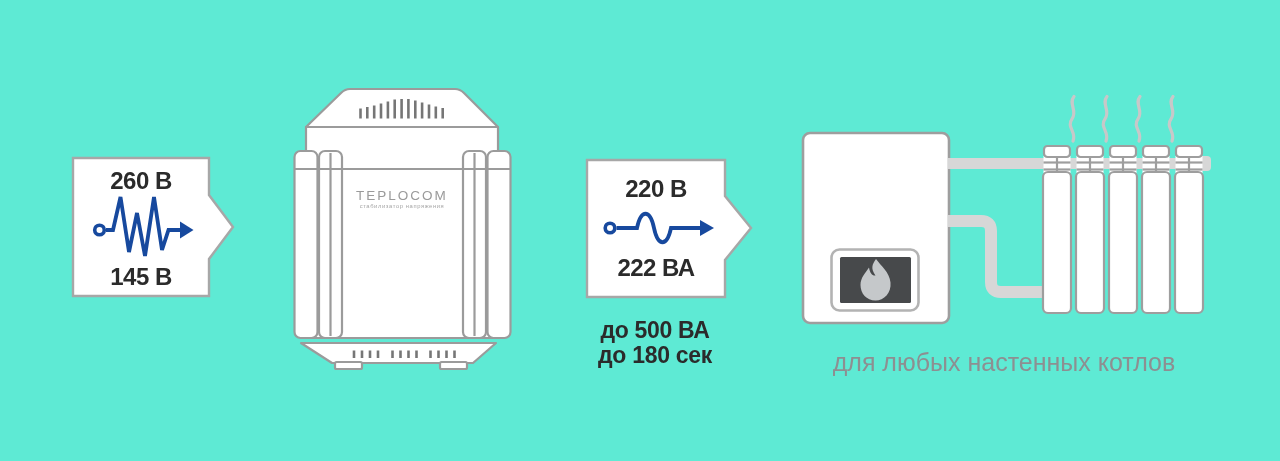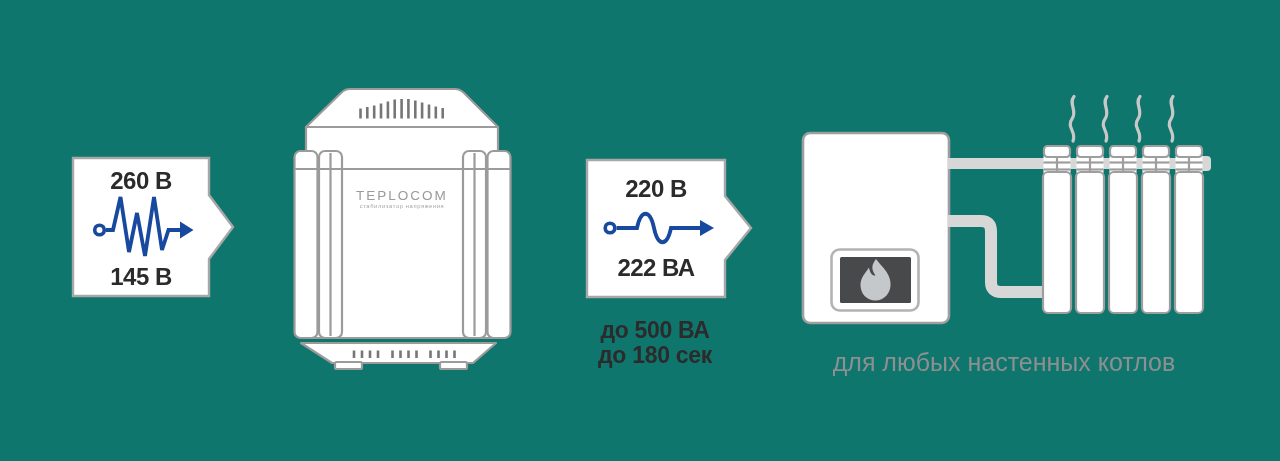--- a/index.html
+++ b/index.html
@@ -10,21 +10,21 @@
     --pipe:#d7d7d7;
     --steam:#c8c8c8;
     --window-dark:#47494b;
     --flame:#c5c8ca;
     --brand-gray:#9a9a9a;
     --caption-gray:#8d8f91;
     --slot:#767676;
   }
   html,body{margin:0;padding:0;background:#ffffff;}
   .stage{
-    width:1280px;height:461px;background:#0f766e;position:relative;overflow:hidden;
+    width:1280px;height:461px;background:#5eead4;position:relative;overflow:hidden;
     font-family:"Liberation Sans", sans-serif;
   }
   svg{display:block}
   .callout{fill:#ffffff;stroke:var(--box-border);stroke-width:2.4;stroke-linejoin:miter;}
   .num{font-family:"Liberation Sans",sans-serif;font-weight:bold;font-size:24px;fill:var(--text-dark);letter-spacing:-0.5px;text-anchor:middle;}
   .spec{font-family:"Liberation Sans",sans-serif;font-weight:bold;font-size:23px;fill:var(--text-dark);letter-spacing:-0.3px;text-anchor:middle;}
   .brand{font-family:"Liberation Sans",sans-serif;font-size:13.5px;fill:var(--brand-gray);letter-spacing:2px;text-anchor:middle;}
   .brand-sub{font-family:"Liberation Sans",sans-serif;font-size:5.8px;fill:#a5a5a5;letter-spacing:0.6px;text-anchor:middle;}
   .caption{font-family:"Liberation Sans",sans-serif;font-size:25px;fill:var(--caption-gray);text-anchor:middle;}
   .dev{fill:#ffffff;stroke:var(--outline);stroke-width:2.2;stroke-linejoin:round;}

